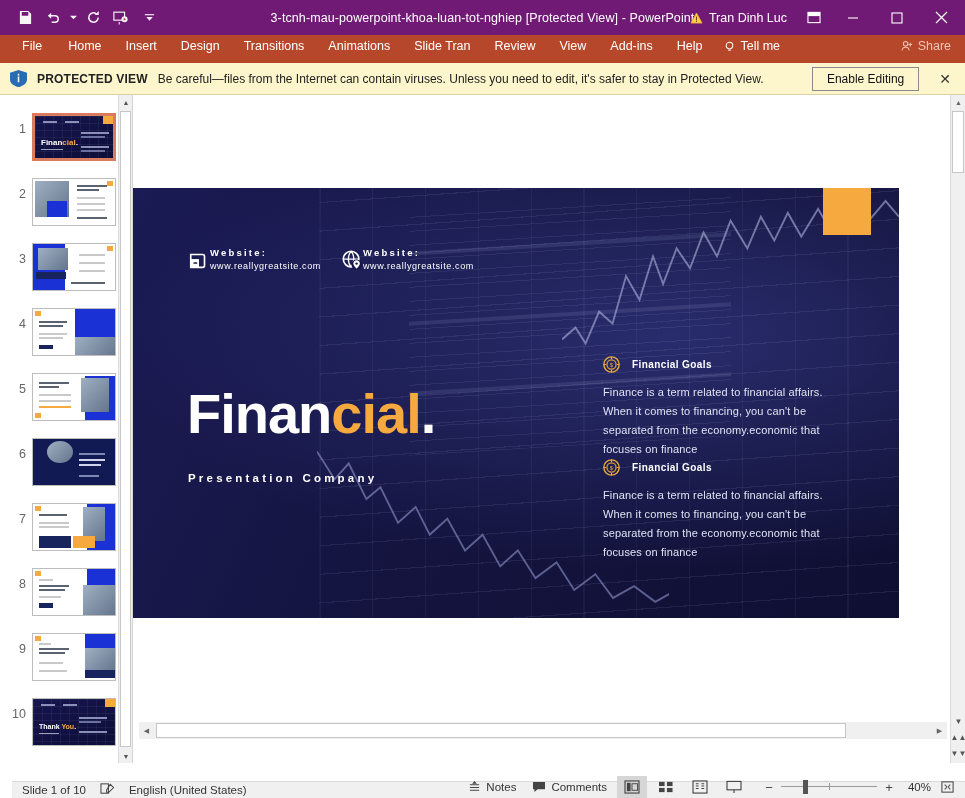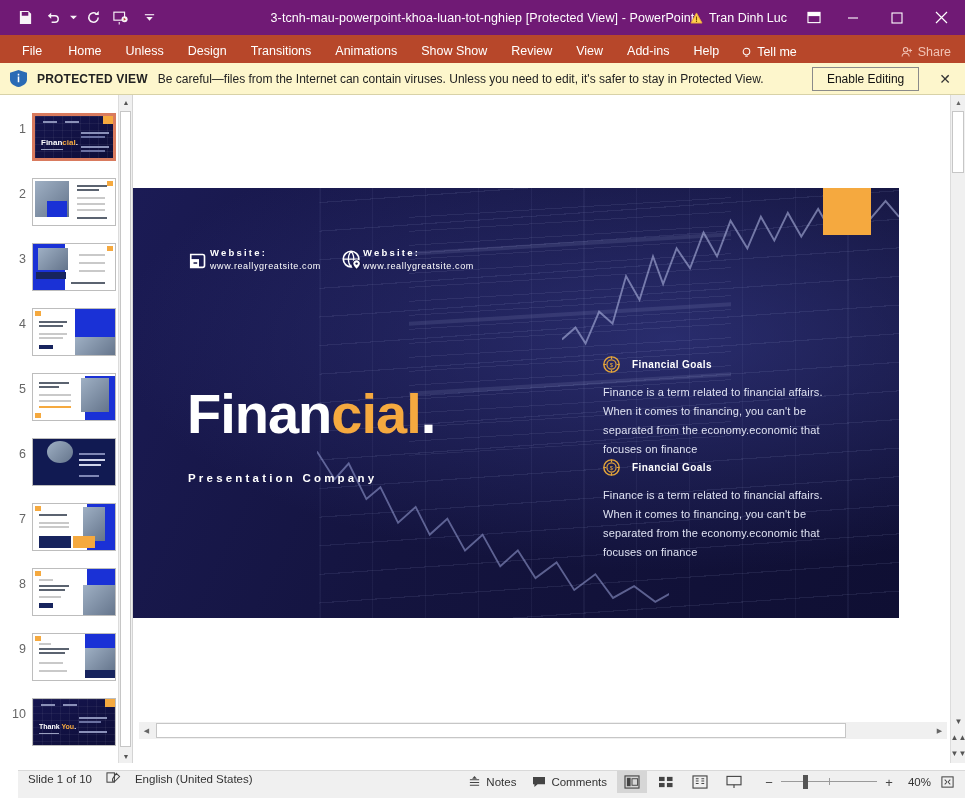--- a/index.html
+++ b/index.html
@@ -36,21 +36,21 @@
   }
   .warn-tri { display:block; }
   .win-btn {
     width: 44px; height:35px; display:flex; align-items:center; justify-content:center;
     color:#fff; font-size:13px;
   }
   .win-btn.ribbonopt { width: 34px; }
 
   
   .ribbon {
-    height: 28px; background: #b7472a; display:flex; align-items:flex-end;
+    height: 28px; background: #b7472a; display:flex; align-items:flex-start;
     padding-left: 8px; position:relative;
   }
   .tab {
     color:#fff; font-size:12.5px; padding: 4px 12px 5px 12px; white-space:nowrap;
   }
   .tab.first { padding-left: 14px; padding-right:14px;}
   .tellme { display:flex; align-items:center; gap:5px; color:#fff; font-size:12.5px; padding: 4px 10px; }
   .share {
     margin-left:auto; display:flex; align-items:center; gap:5px;
     color:#f1c3b5; font-size:12.5px; padding: 4px 14px 4px 10px;
@@ -212,23 +212,23 @@
     color:#666; font-size:7px; background:#f0f0f0;
   }
   .hsb-track { flex:1; height:15px; position:relative; }
   .hsb-thumb {
     position:absolute; left:2px; top:0; width: 690px; height:15px;
     background:#fff; border:1px solid #c6c6c6;
   }
 
   
   .statusbar {
-    position:absolute; left:18px; right:0; bottom:0; height: 28px;
+    position:absolute; left:12px; right:0; bottom:0; height: 17px;
     background:#f0f0f0; border-top:1px solid #d9d9d9;
-    display:flex; align-items:flex-start; font-size:11.5px; color:#333;
+    display:flex; align-items:flex-end; font-size:11.5px; color:#333;
   }
   .sb-left { display:flex; align-items:center; gap: 14px; padding-left: 10px; }
   .sb-right { margin-left:auto; display:flex; align-items:center; gap: 4px; padding-right: 6px; }
   .sb-item { display:flex; align-items:center; gap:5px; padding: 3px 6px; }
   .viewbtn {
     width: 30px; height: 22px; display:flex; align-items:center; justify-content:center;
     color:#444;
   }
   .viewbtn.active { background:#d6d6d6; }
   .zoom-ctl { display:flex; align-items:center; gap:6px; padding-left:10px; }
@@ -319,25 +319,25 @@
         <svg width="13" height="13" viewBox="0 0 13 13">
             <path stroke="#fff" stroke-width="1.2" d="M1 1l11 11M12 1L1 12"></path>
           </svg>
       </div>
     </div>
   </div>
 
   <div class="ribbon">
     <div class="tab first">File</div>
     <div class="tab">Home</div>
-    <div class="tab">Unless</div>
+    <div class="tab">Insert</div>
     <div class="tab">Design</div>
     <div class="tab">Transitions</div>
     <div class="tab">Animations</div>
-    <div class="tab">Show Show</div>
+    <div class="tab">Slide Tran</div>
     <div class="tab">Review</div>
     <div class="tab">View</div>
     <div class="tab">Add-ins</div>
     <div class="tab">Help</div>
     <div class="tellme">
       <svg width="11" height="11" viewBox="0 0 12 12">
           <circle cx="6" cy="5" r="3.6" fill="none" stroke="#fff" stroke-width="1.1"></circle>
           <path stroke="#fff" stroke-width="1.1" d="M4.6 10h2.8"></path>
         </svg>
       <span>Tell me</span>

